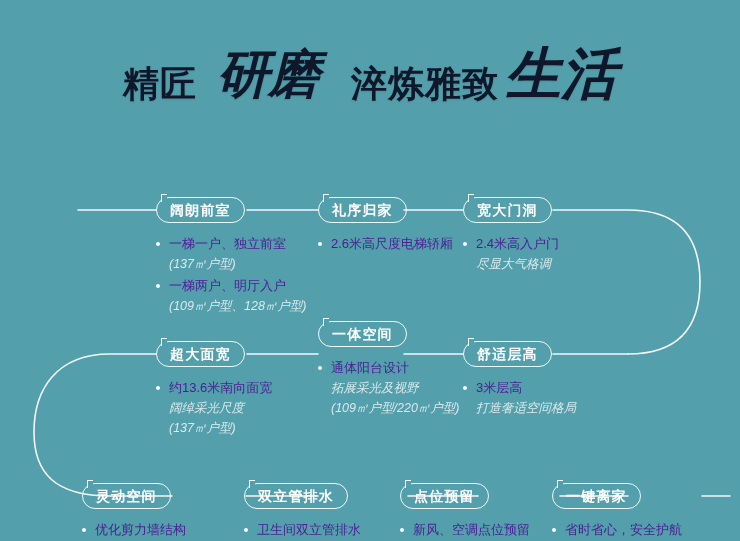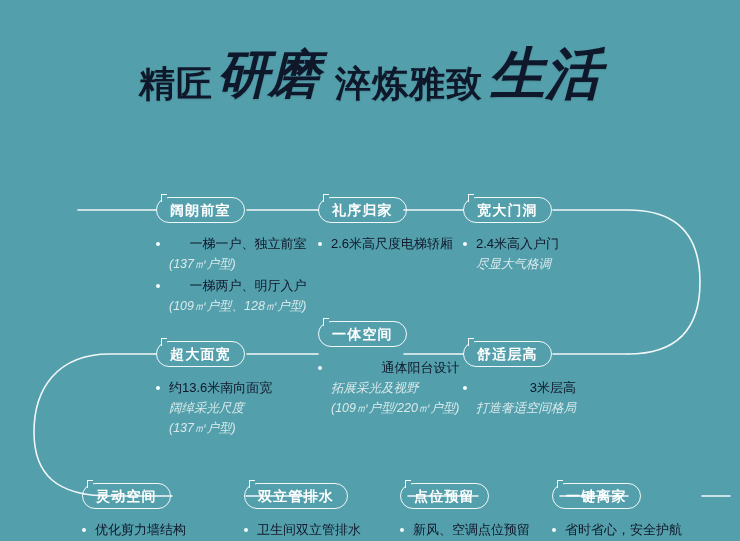--- a/index.html
+++ b/index.html
@@ -47,21 +47,21 @@
     position: relative;
     top: 6px;
   }
   .seg-b {
     font-family: Liberation Mono, monospace;
     font-size: 52px;
     font-weight: 700;
     font-style: italic;
     letter-spacing: -1px;
     line-height: 1;
-    margin: 0 4px;
+    margin: 0 20px;
     position: relative;
     top: 2px;
   }
   .seg-c {
     font-size: 36px;
     font-weight: 700;
     letter-spacing: 1px;
     line-height: 1;
     margin-left: 12px;
     position: relative;
@@ -140,23 +140,22 @@
     top: 8px;
     width: 4px;
     height: 4px;
     border-radius: 50%;
     background: rgba(255,255,255,0.95);
   }
   .bullets .main {
     display: block;
     font-size: 13px;
     line-height: 20px;
-    color: #0f172a;
+    color: #4c1d95;
     white-space: nowrap;
-    text-align: right;
   }
   .bullets .sub {
     display: block;
     font-size: 12.5px;
     line-height: 20px;
     color: rgba(255,255,255,0.78);
     font-style: italic;
     white-space: nowrap;
     padding-left: 0px;
   }

